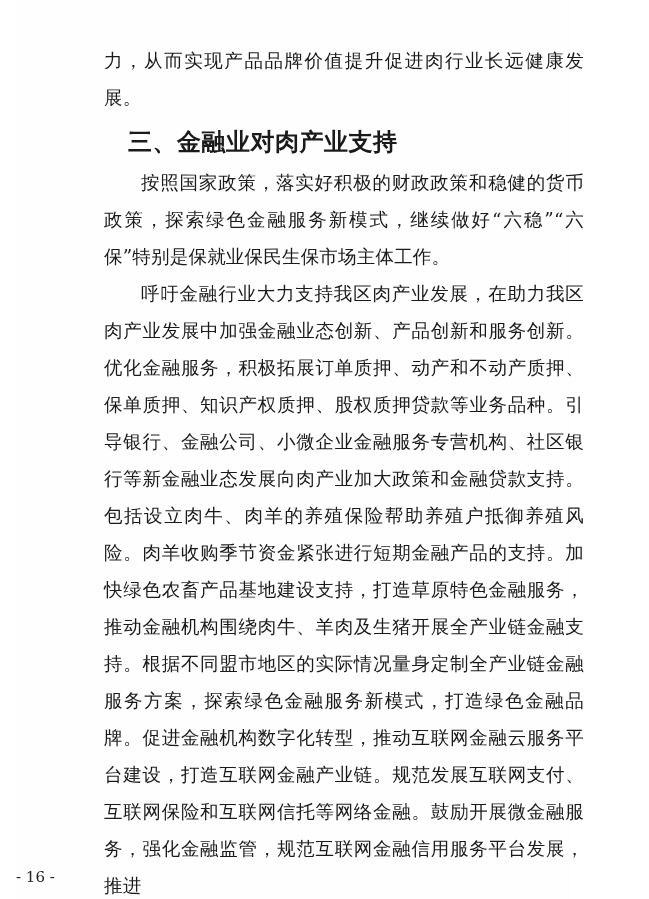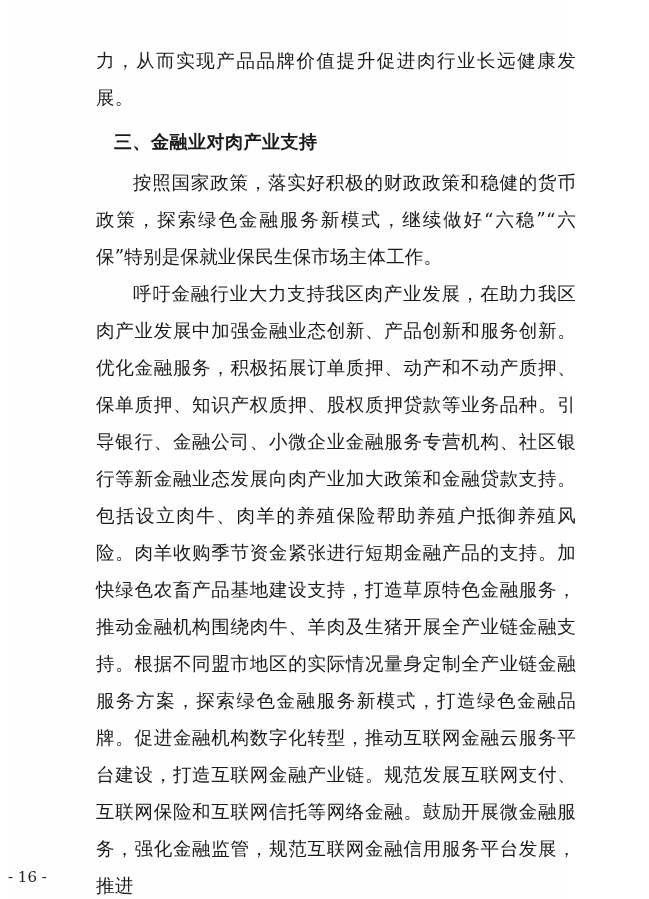--- a/index.html
+++ b/index.html
@@ -10,21 +10,21 @@
   body {
     width: 649px;
     height: 899px;
     font-family: "DejaVu Serif", "Liberation Serif", serif;
     color: #1a1a1a;
     position: relative;
     overflow: hidden;
   }
   .page {
     position: absolute;
-    left: 8px;
+    left: 16px;
     top: 0;
     width: 555px;
     height: 899px;
     background: #fefefe;
   }
   .content {
     position: absolute;
     left: 88px;
     top: 42px;
     width: 480px;
@@ -34,21 +34,21 @@
     line-height: 37px;
     text-align: justify;
     text-justify: inter-ideograph;
     letter-spacing: 0.2px;
     margin: 0;
   }
   .para.indent {
     text-indent: 2em;
   }
   .heading {
-    font-size: 18px;
+    font-size: 24px;
     line-height: 37px;
     font-weight: bold;
     margin: 0;
     padding-top: 7px;
     padding-bottom: 4px;
     text-indent: 1em;
     letter-spacing: 0.5px;
   }
   .footer {
     position: absolute;

